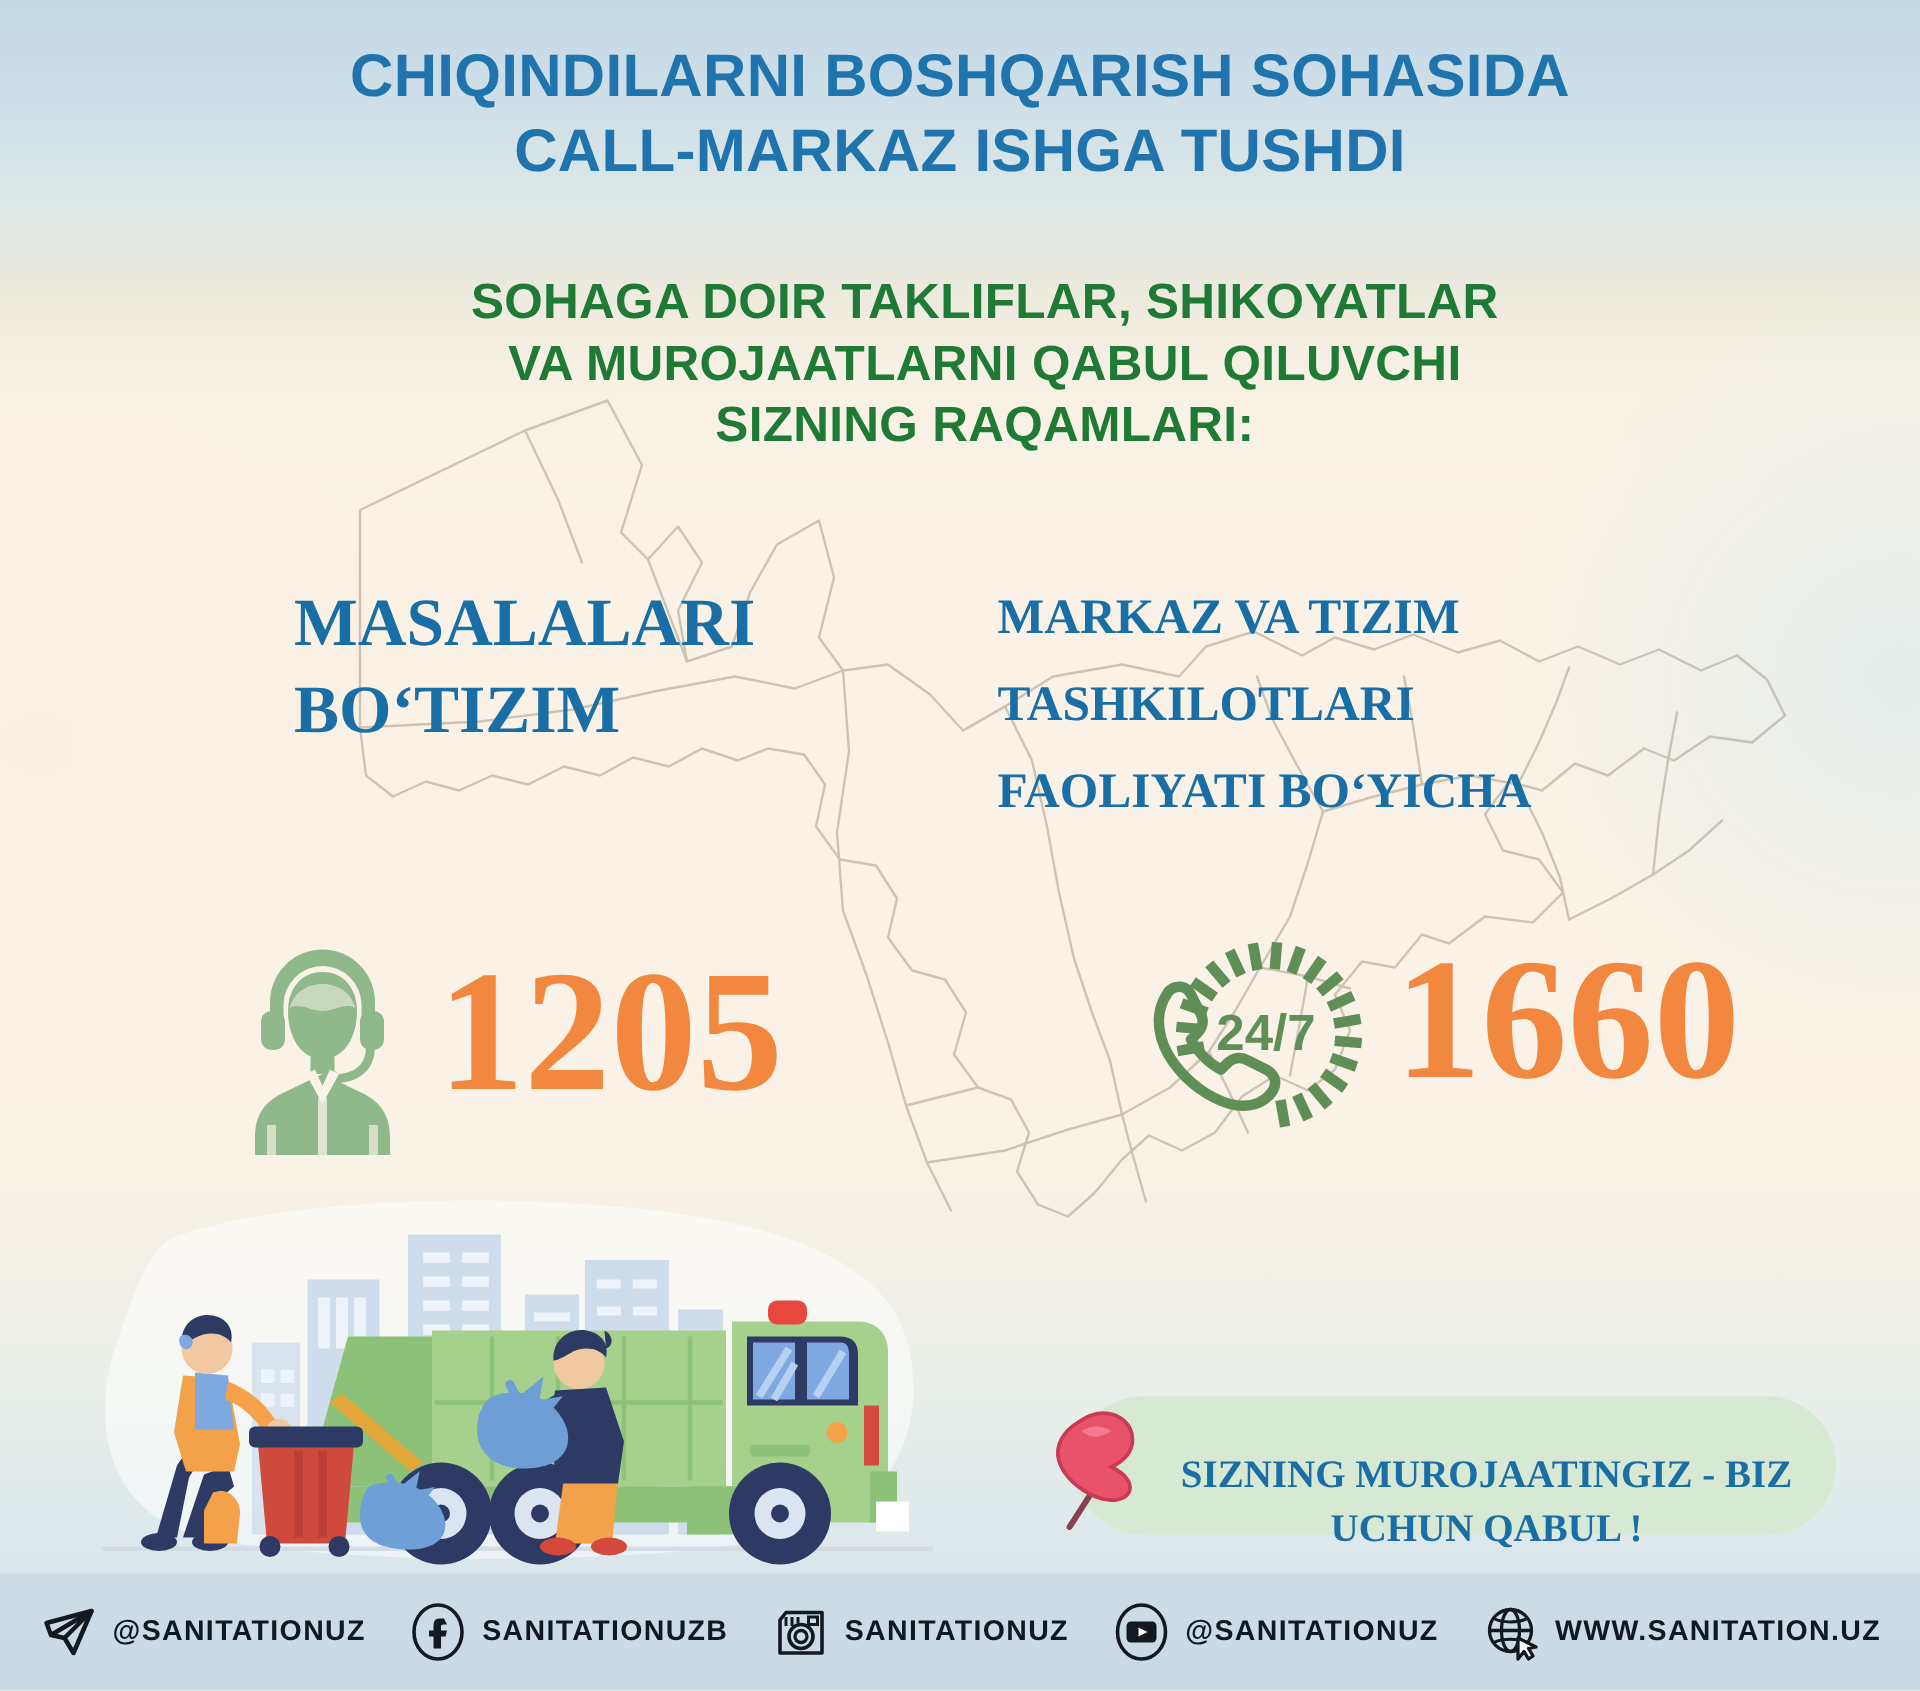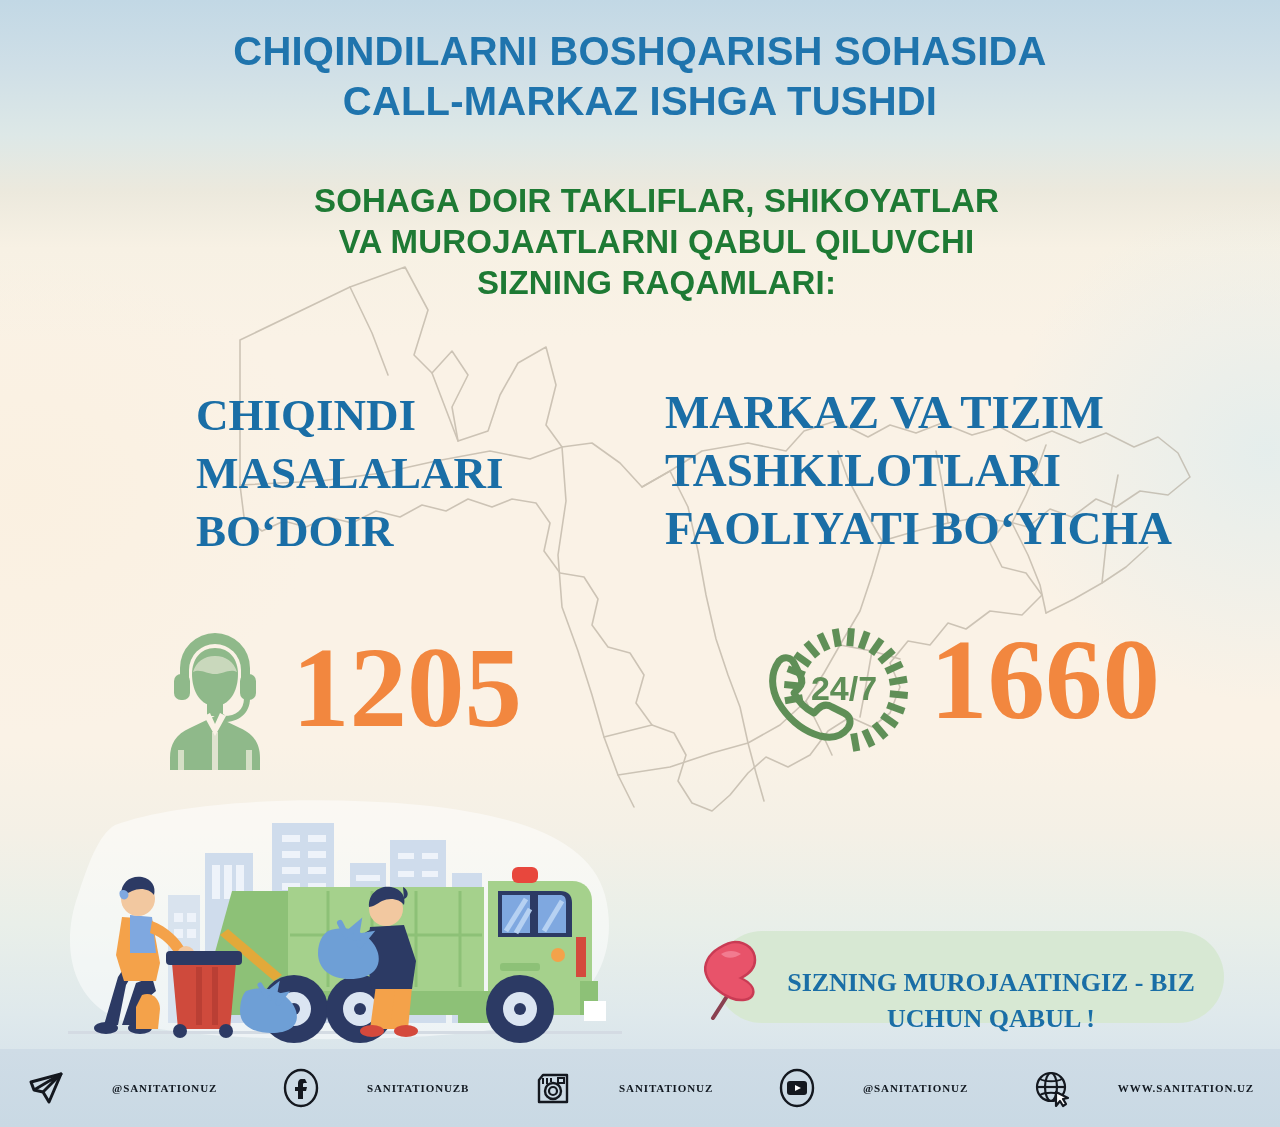--- a/index.html
+++ b/index.html
@@ -44,21 +44,21 @@
     font-family:"Liberation Sans", sans-serif;
   }
   #title{top:26px;font-size:40px;line-height:50px;color:#1f74ad;}
   #subtitle{top:180px;font-size:33px;line-height:41px;color:#1e7a34;padding-left:33px;}
 
   .block-head{
     position:absolute;color:#1a6ea6;font-weight:bold;
     font-family:"Liberation Serif", serif;
   }
   #left-head{left:196px;top:386px;width:380px;font-size:45px;line-height:58px;text-align:left;}
-  #right-head{left:665px;top:383px;width:560px;font-size:47px;line-height:58px;text-align:left;}
+  #right-head{left:665px;top:383px;width:560px;font-size:33px;line-height:58px;text-align:left;}
 
   
   .num{
     position:absolute;color:#f2873f;font-weight:bold;
     font-family:"Liberation Serif", serif;font-size:115px;line-height:115px;
   }
   #num-left{left:292px;top:630px;}
   #num-right{left:930px;top:622px;}
 
   .icon-op{position:absolute;left:160px;top:612px;width:110px;height:160px;}
@@ -86,22 +86,22 @@
   #footer{
     position:absolute;left:0;bottom:0;width:1280px;height:78px;
     background:linear-gradient(180deg,#cfdce6 0%,#c9d9e4 100%);
     display:flex;align-items:center;justify-content:space-between;
     padding:0 26px;box-sizing:border-box;
   }
   .soc{display:flex;align-items:center;gap:9px;}
   .soc .gl{width:40px;height:40px;flex:0 0 40px;display:block;}
   .soc .gl svg{width:100%;height:100%;display:block;}
   .soc .lb{
-    font-family:Liberation Serif, serif;font-weight:bold;
-    font-size:11px;letter-spacing:.9px;color:#111820;white-space:nowrap;margin-left:37px;
+    font-family:Liberation Sans, sans-serif;font-weight:bold;
+    font-size:19px;letter-spacing:.9px;color:#111820;white-space:nowrap;
   }
 </style>
 </head>
 <body>
 
 <div id="poster">
 
   <div id="map-layer">
     <svg viewBox="0 0 1000 580" fill="none" stroke="#a89e8e" stroke-width="1.6" stroke-linejoin="round" stroke-linecap="round">
 
@@ -152,23 +152,22 @@
     <div>CALL-MARKAZ ISHGA TUSHDI</div>
   </div>
 
   <div class="headline" id="subtitle">
     <div>SOHAGA DOIR TAKLIFLAR, SHIKOYATLAR</div>
     <div>VA MUROJAATLARNI QABUL QILUVCHI</div>
     <div>SIZNING RAQAMLARI:</div>
   </div>
 
   <div class="block-head" id="left-head">
-    <div>CHIQINDI</div>
     <div>MASALALARI</div>
-    <div>BO‘DOIR</div>
+    <div>BO‘TIZIM</div>
   </div>
 
   <div class="icon-op">
     <svg viewBox="0 0 110 160">
       <g fill="#8fb98a">
 
         <path d="M20 56 A35 35 0 0 1 90 56 L90 66 L81 66 L81 58 A26 26 0 0 0 29 58 L29 66 L20 66 Z"></path>
 
         <rect x="14" y="62" width="16" height="26" rx="7"></rect>
         <rect x="80" y="62" width="16" height="26" rx="7"></rect>

